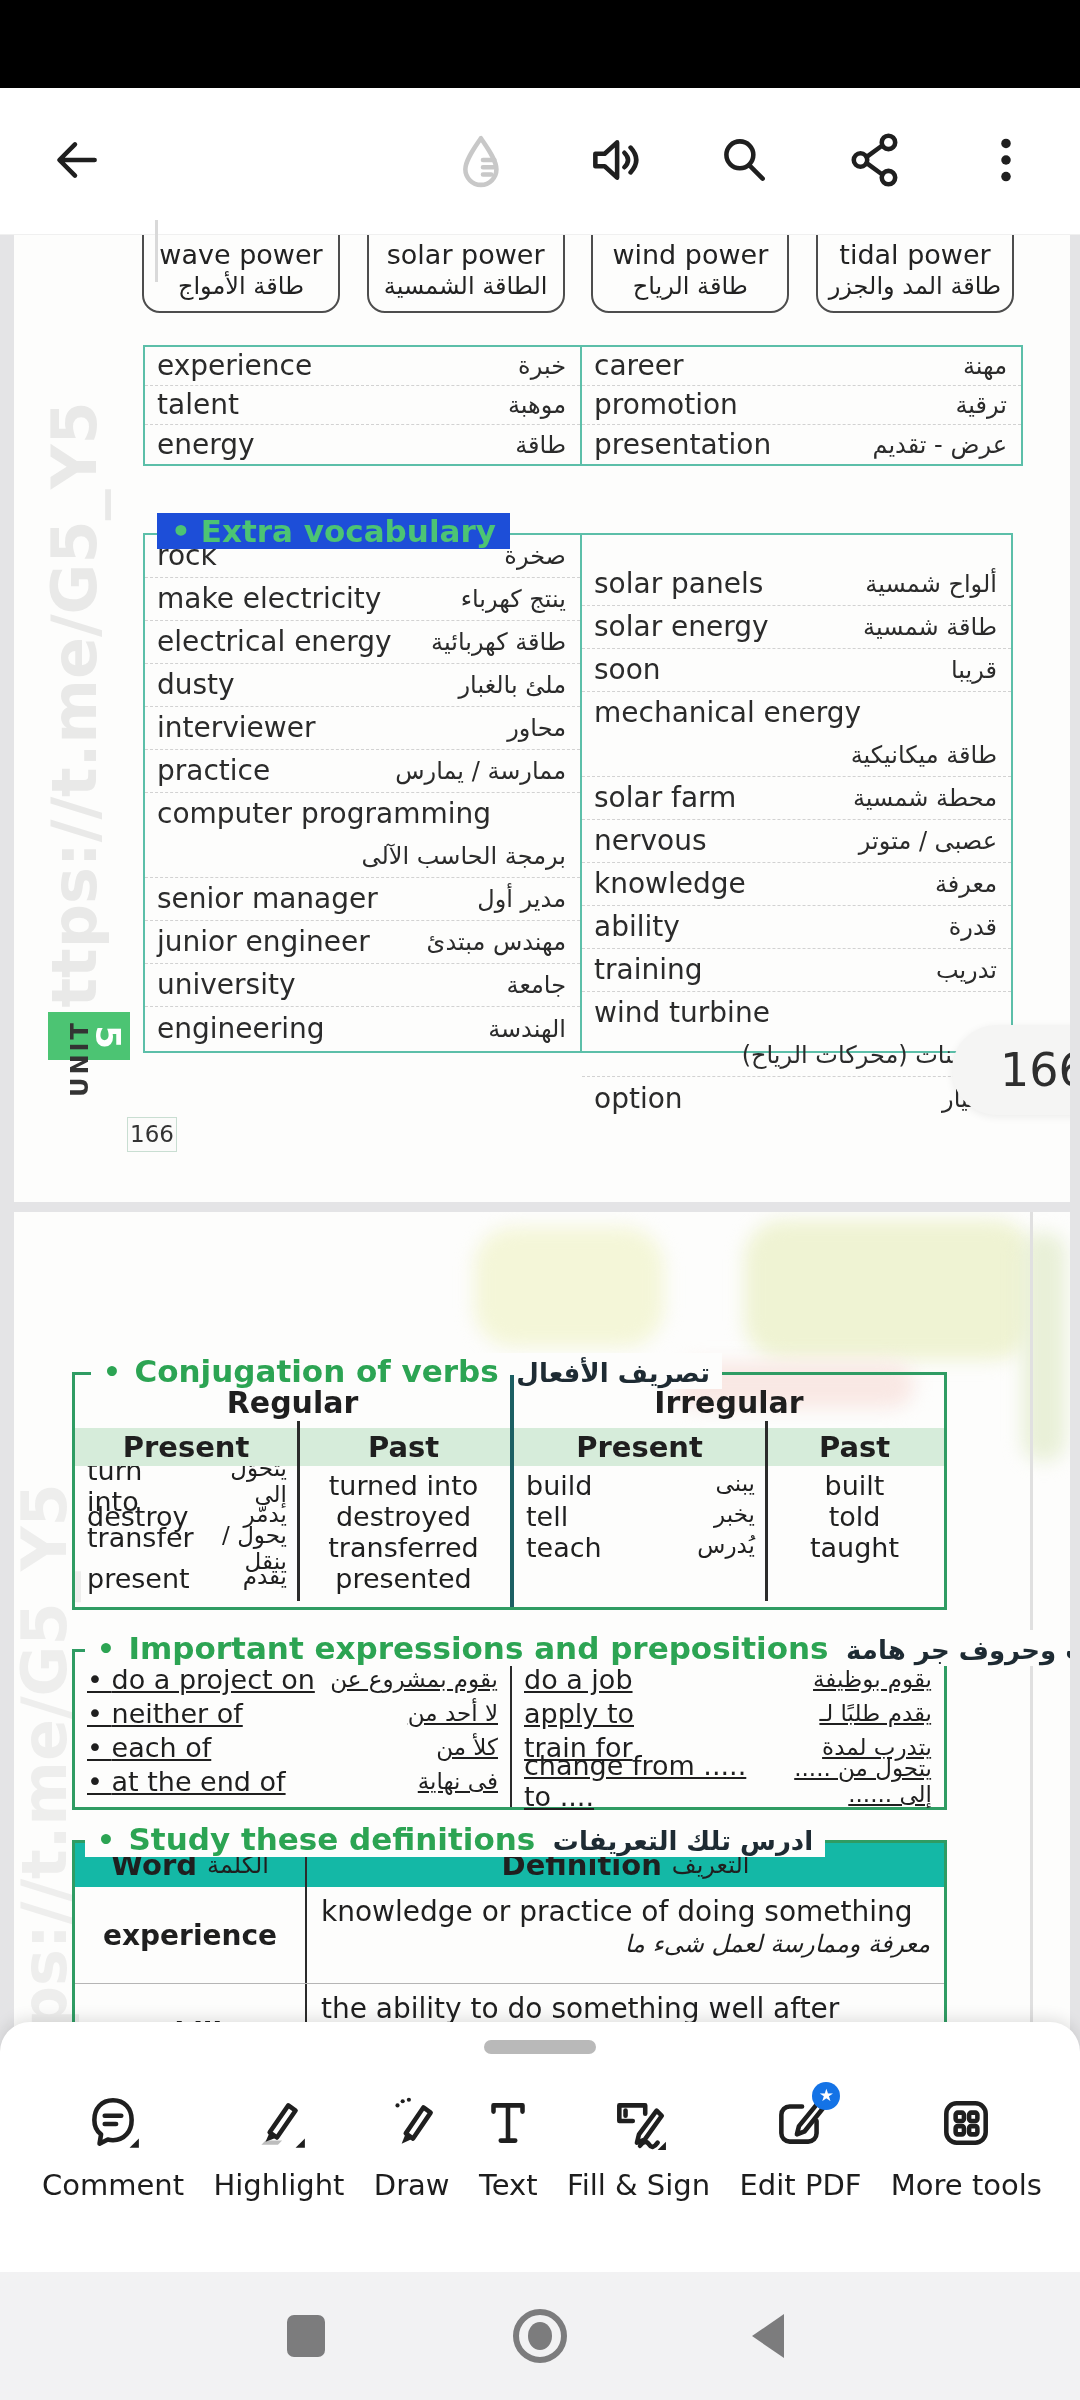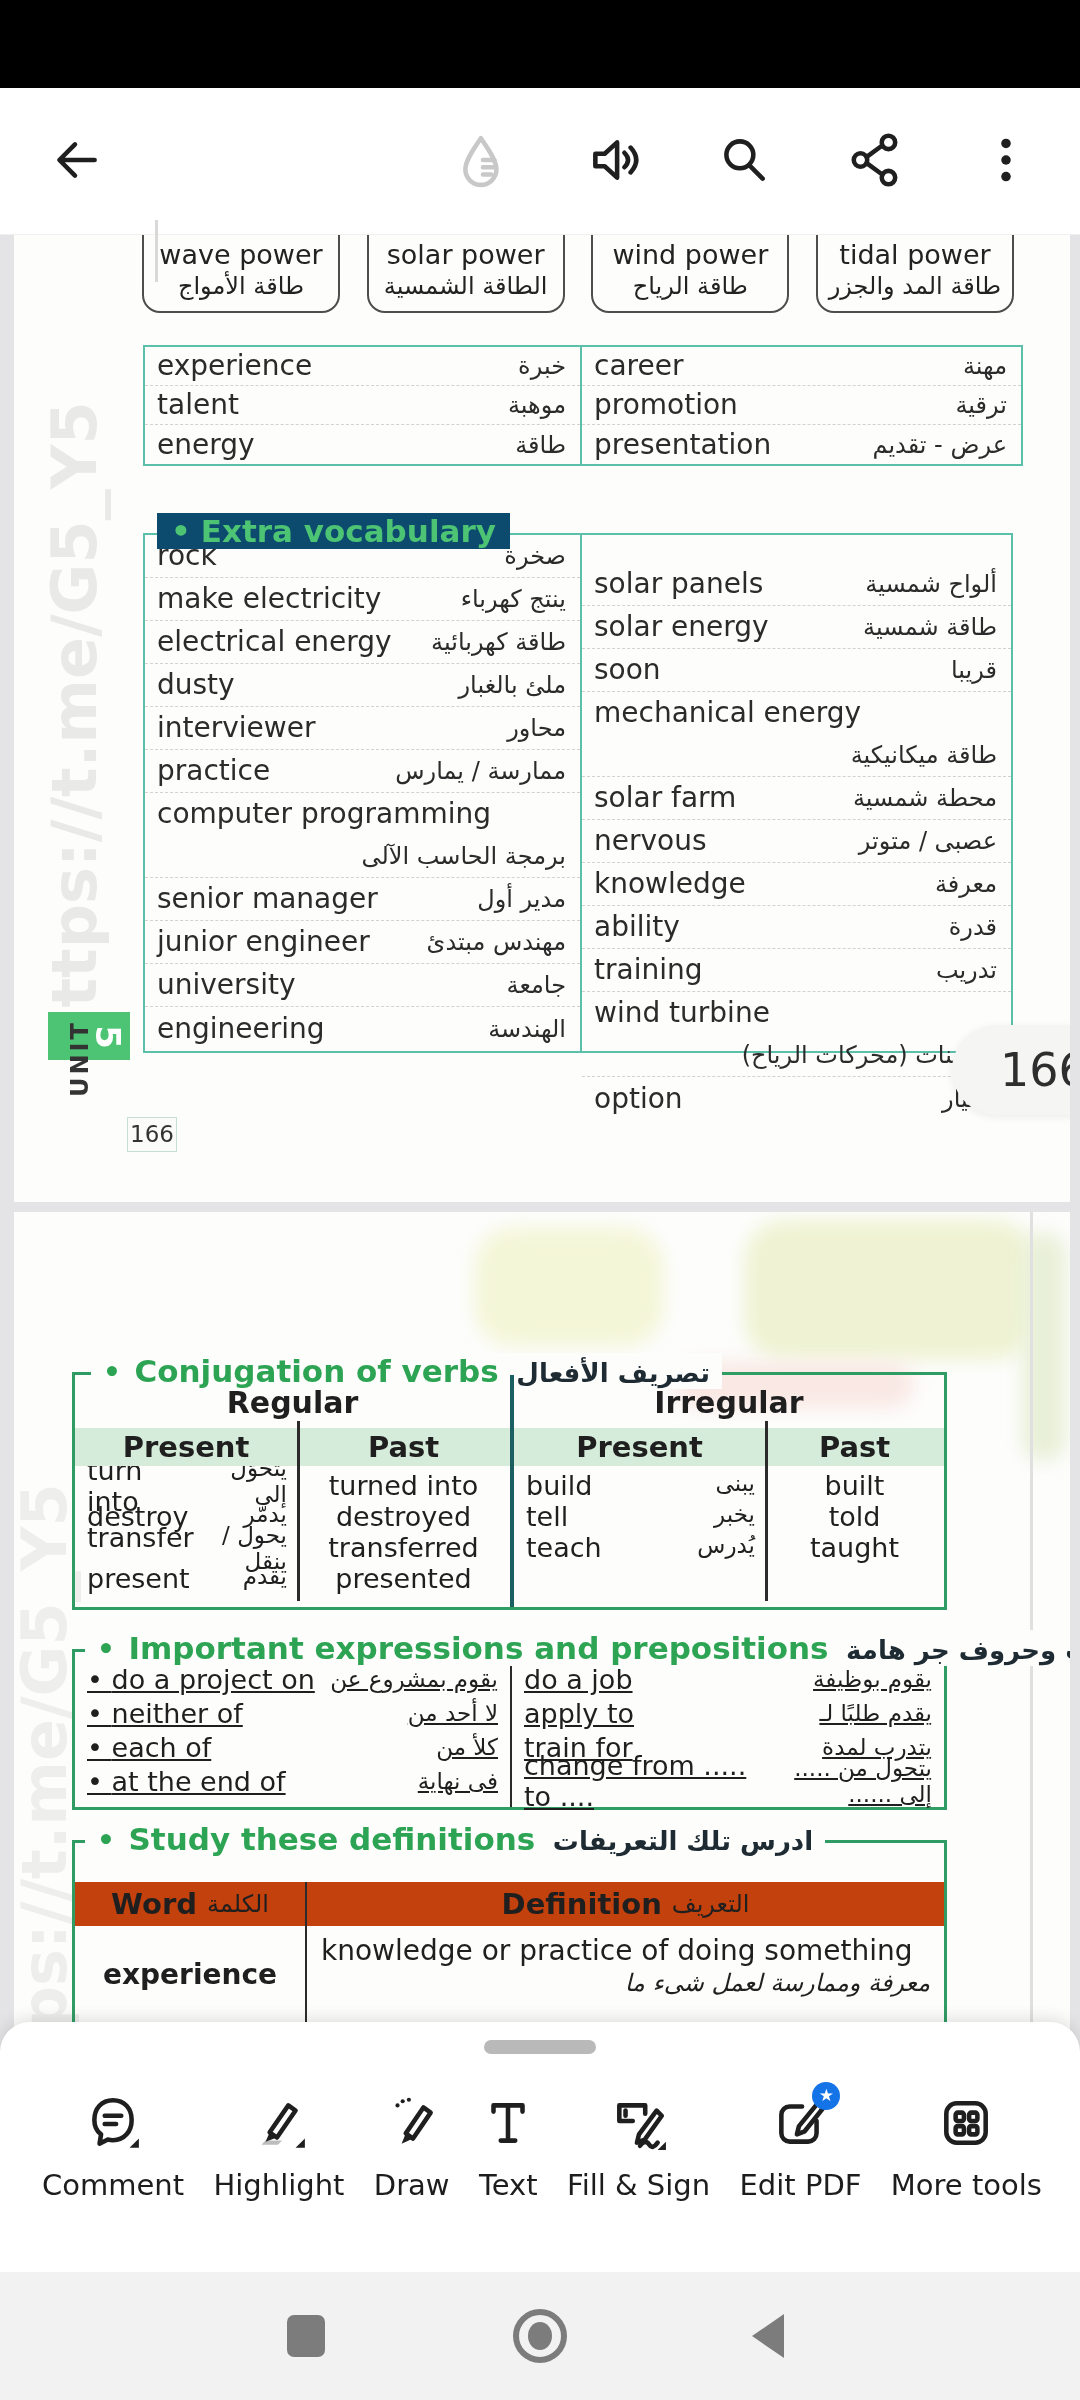--- a/index.html
+++ b/index.html
@@ -50,21 +50,21 @@
   .t1 .vcol.right { flex:1; }
   .t1 .vrow { height:39px; }
 
   
   .extra { position:absolute; left:129px; top:298px; width:870px; height:520px; border:2px solid #5cbfa9; display:flex; }
   .extra .vcol.left  { width:437px; border-right:2px solid #5cbfa9; }
   .extra .vcol.right { flex:1;margin-top:28px; }
   .extra .vrow { min-height:43px; flex-wrap:wrap; }
   .extra .vrow .en { line-height:42px; }
   .extra .vrow .ar { line-height:42px; margin-left:auto; }
-  .extra-title { position:absolute; top:-22px; left:12px; background:#0c4a6e; padding:0 14px; font-weight:bold; font-size:31px; color:#4cc474; white-space:nowrap; }
+  .extra-title { position:absolute; top:-22px; left:12px; background:#1d4ed8; padding:0 14px; font-weight:bold; font-size:31px; color:#4cc474; white-space:nowrap; }
   .extra-title .bullet { margin-right:10px; }
 
   
   .unit-tab { position:absolute; left:34px; top:777px; width:82px; height:48px; background:#4cc473; }
   .unit-num { position:absolute; right:10px; top:5px; color:#fff; font-weight:bold; font-size:34px; transform:rotate(90deg); }
   .unit-word { position:absolute; left:52px; top:862px; font-weight:bold; font-size:24px; color:#333; letter-spacing:3px; transform:rotate(-90deg); transform-origin:left top; }
   .pn-small { position:absolute; left:113px; top:882px; width:50px; height:35px; background:#fbfbfa; border:1px solid #c9ded2; font-size:23px; color:#333; text-align:center; line-height:33px; }
   .pn-big { position:absolute; left:938px; top:790px; width:190px; height:90px; background:#f5f5f4; border-radius:45px; box-shadow:0 2px 8px rgba(0,0,0,0.07); font-size:46px; color:#2e2e2e; line-height:90px; text-indent:48px; }
   .watermark { position:absolute; left:-290px; top:455px; width:700px; text-align:center; font-weight:bold; font-size:62px; color:rgba(110,110,110,0.14); transform:rotate(-90deg); white-space:nowrap; pointer-events:none; }
   .page2 .watermark { top:560px; left:-320px; color:rgba(110,110,110,0.10); }
@@ -112,21 +112,21 @@
   .expr-col.left { width:437px; border-right:2.5px solid #2b2b2b; }
   .expr-col.right { flex:1; }
   .expr-row { display:flex; justify-content:space-between; align-items:center; height:34px; padding:0 12px; font-size:27px; color:#1f1f1f;text-decoration:underline; }
   .expr-col.left .en::before { content:"• "; }
   .expr-row .ar { font-size:23px; }
 
   
   .defs { left:58px; top:628px; width:875px; height:240px; }
   .defs-ttl { top:-22px; left:10px; }
   .def-head, .def-row { display:grid; grid-template-columns:232px 1fr; }
-  .def-head { background:#c2410c; height:44px;margin-top:39px; }
+  .def-head { background:#14b8a6; height:44px; }
   .def-cell { display:flex; align-items:center; justify-content:center; gap:10px; }
   .def-cell .hd-en { font-weight:bold; font-size:29px; color:#1f1f1f; }
   .def-cell .hd-ar { font-size:24px; color:#1f1f1f; }
   .col-div { border-right:2.5px solid #2b2b2b; }
   .def-row { border-top:1.5px solid #b5b5b5; }
   .def-head + .def-row { border-top:none; }
   .def-word { display:flex; align-items:center; justify-content:center; font-weight:bold; font-size:28px; color:#1f1f1f; }
   .def-body { padding:8px 14px 6px; font-size:28px; color:#1f1f1f; }
   .def-body .def-ar { display:block; text-align:right; margin-top:2px;font-style:italic; }
   .row-exp { height:96px; }

